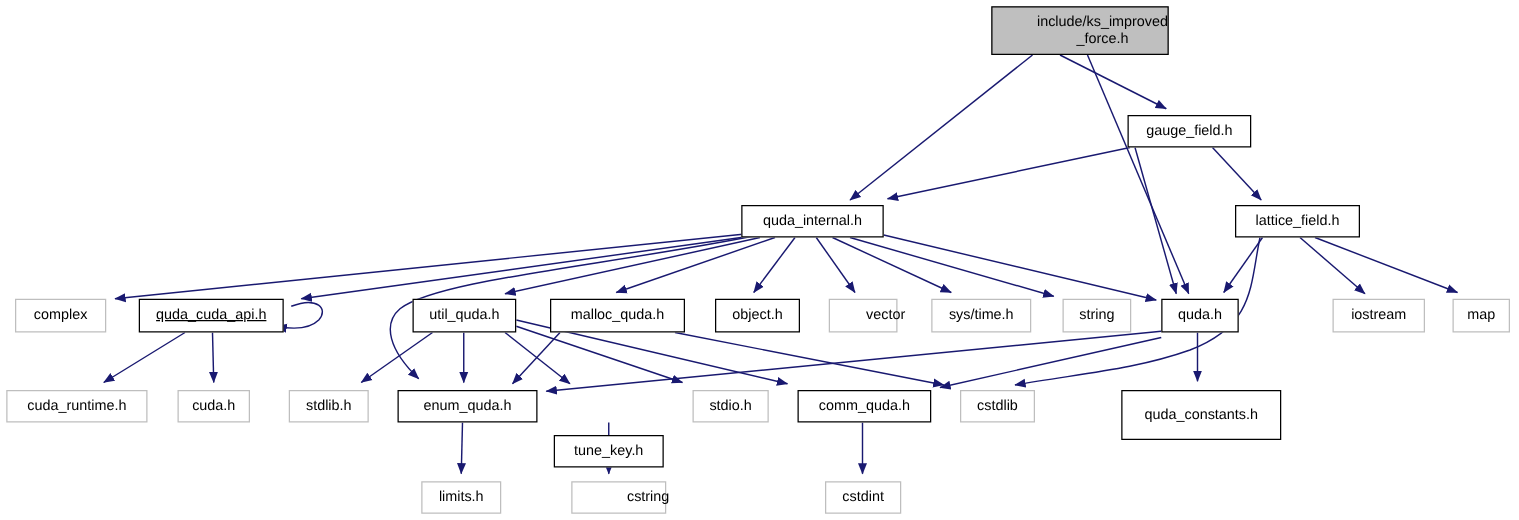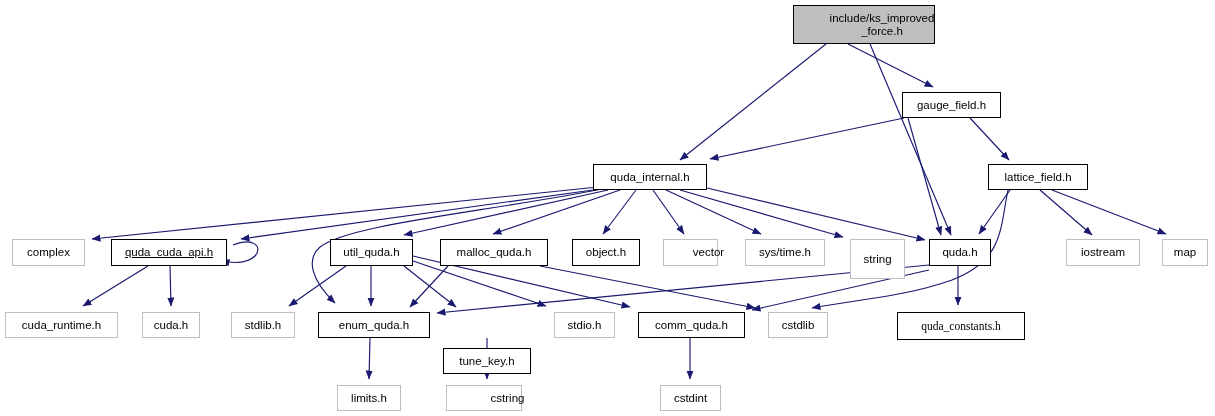--- a/index.html
+++ b/index.html
@@ -68,30 +68,30 @@
       <div class="node link" style="left: 902px; top: 92px; width: 99px; height: 26px;"><span>gauge_field.h</span></div>
       <div class="node link" style="left: 988px; top: 164px; width: 100px; height: 26px;"><span>lattice_field.h</span></div>
       <div class="node link" style="left: 593px; top: 164px; width: 114px; height: 26px;"><span>quda_internal.h</span></div>
       <div class="node leaf" style="left: 12px; top: 239px; width: 73px; height: 27px;"><span>complex</span></div>
       <div class="node link" style="left: 111px; top: 239px; width: 116px; height: 27px; text-decoration: underline;"><span>quda_cuda_api.h</span></div>
       <div class="node link" style="left: 330px; top: 239px; width: 83px; height: 27px;"><span>util_quda.h</span></div>
       <div class="node link" style="left: 440px; top: 239px; width: 108px; height: 27px;"><span>malloc_quda.h</span></div>
       <div class="node link" style="left: 572px; top: 239px; width: 68px; height: 27px;"><span>object.h</span></div>
       <div class="node leaf" style="left: 663px; top: 239px; width: 55px; height: 27px; padding-left: 36px;"><span>vector</span></div>
       <div class="node leaf" style="left: 745px; top: 239px; width: 80px; height: 27px;"><span>sys/time.h</span></div>
-      <div class="node leaf" style="left: 850px; top: 239px; width: 55px; height: 40px;"><span>string</span></div>
+      <div class="node leaf" style="left: 850px; top: 239px; width: 55px; height: 27px;"><span>string</span></div>
       <div class="node link" style="left: 929px; top: 239px; width: 62px; height: 27px;"><span>quda.h</span></div>
       <div class="node leaf" style="left: 1066px; top: 239px; width: 74px; height: 27px;"><span>iostream</span></div>
       <div class="node leaf" style="left: 1162px; top: 239px; width: 46px; height: 27px;"><span>map</span></div>
       <div class="node leaf" style="left: 5px; top: 312px; width: 113px; height: 26px;"><span>cuda_runtime.h</span></div>
       <div class="node leaf" style="left: 142px; top: 312px; width: 58px; height: 26px;"><span>cuda.h</span></div>
       <div class="node leaf" style="left: 231px; top: 312px; width: 64px; height: 26px;"><span>stdlib.h</span></div>
       <div class="node link" style="left: 318px; top: 312px; width: 112px; height: 26px;"><span>enum_quda.h</span></div>
       <div class="node link" style="left: 443px; top: 312px; width: 88px; height: 26px; margin-top: 36px;"><span>tune_key.h</span></div>
       <div class="node leaf" style="left: 554px; top: 312px; width: 61px; height: 26px;"><span>stdio.h</span></div>
       <div class="node link" style="left: 638px; top: 312px; width: 107px; height: 26px;"><span>comm_quda.h</span></div>
       <div class="node leaf" style="left: 768px; top: 312px; width: 60px; height: 26px;"><span>cstdlib</span></div>
-      <div class="node link" style="left: 897px; top: 312px; width: 128px; height: 28px; font-family: Liberation Serif, serif;"><span>quda_constants.h</span></div>
+      <div class="node link" style="left: 897px; top: 312px; width: 128px; height: 40px;"><span>quda_constants.h</span></div>
       <div class="node leaf" style="left: 337px; top: 385px; width: 64px; height: 26px;"><span>limits.h</span></div>
-      <div class="node leaf" style="left: 446px; top: 385px; width: 76px; height: 26px; padding-left: 47px;"><span>cstring</span></div>
+      <div class="node leaf" style="left: 457px; top: 385px; width: 76px; height: 26px; padding-left: 47px;"><span>cstring</span></div>
       <div class="node leaf" style="left: 660px; top: 385px; width: 61px; height: 26px;"><span>cstdint</span></div>
     </div>
 </div>
 
 </body></html>

